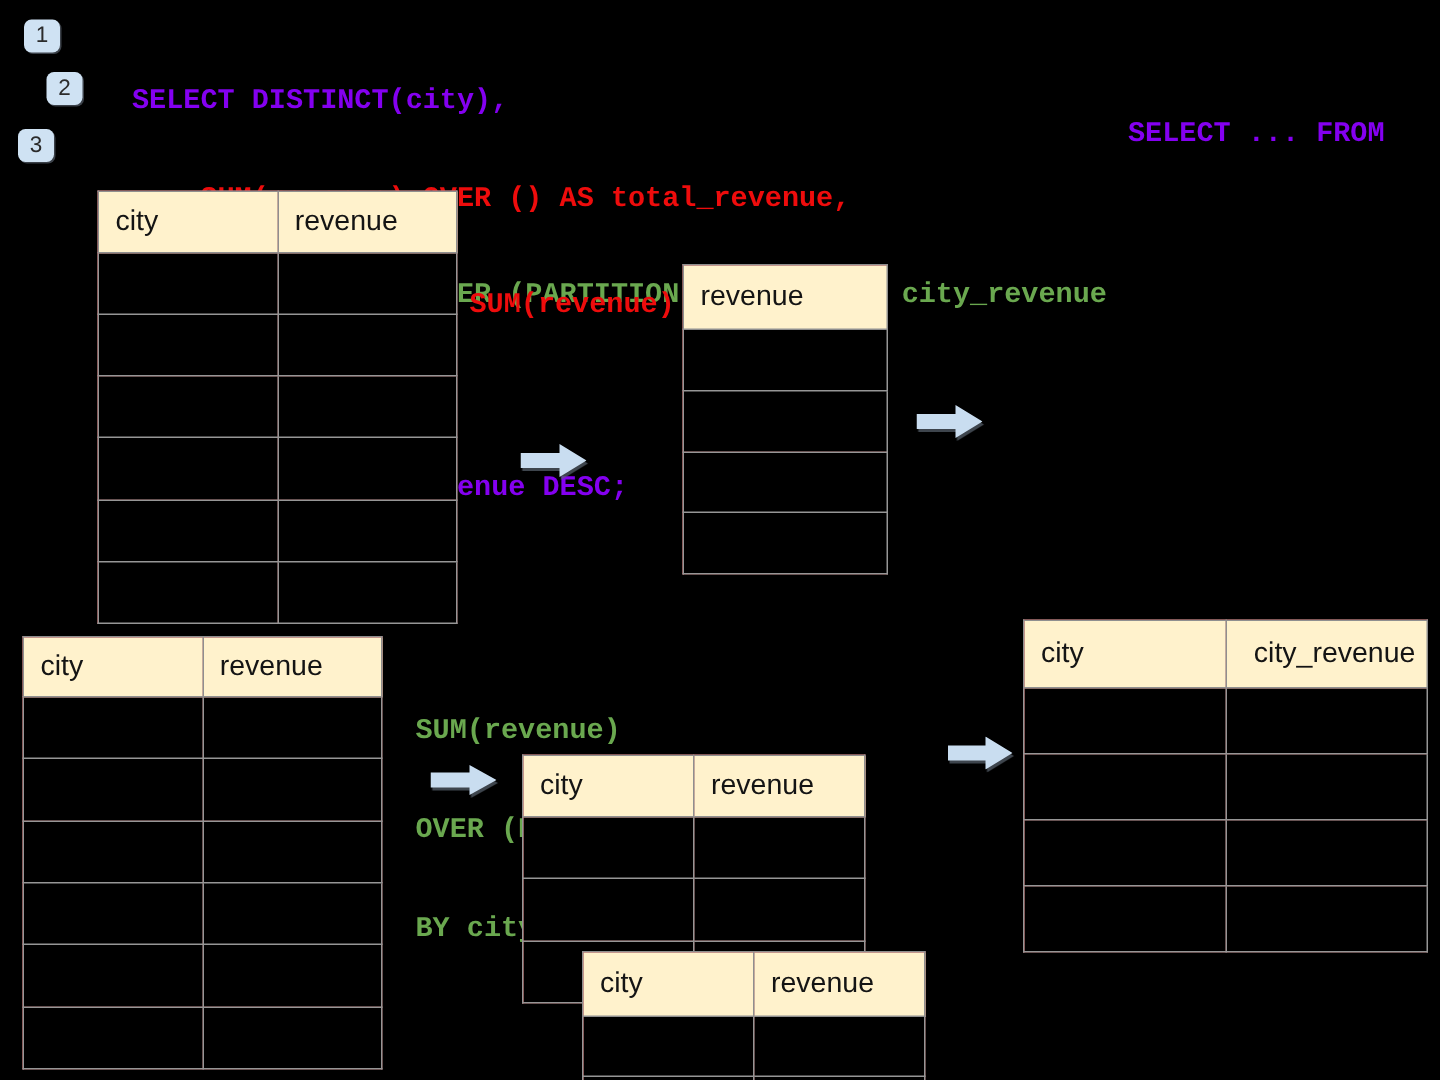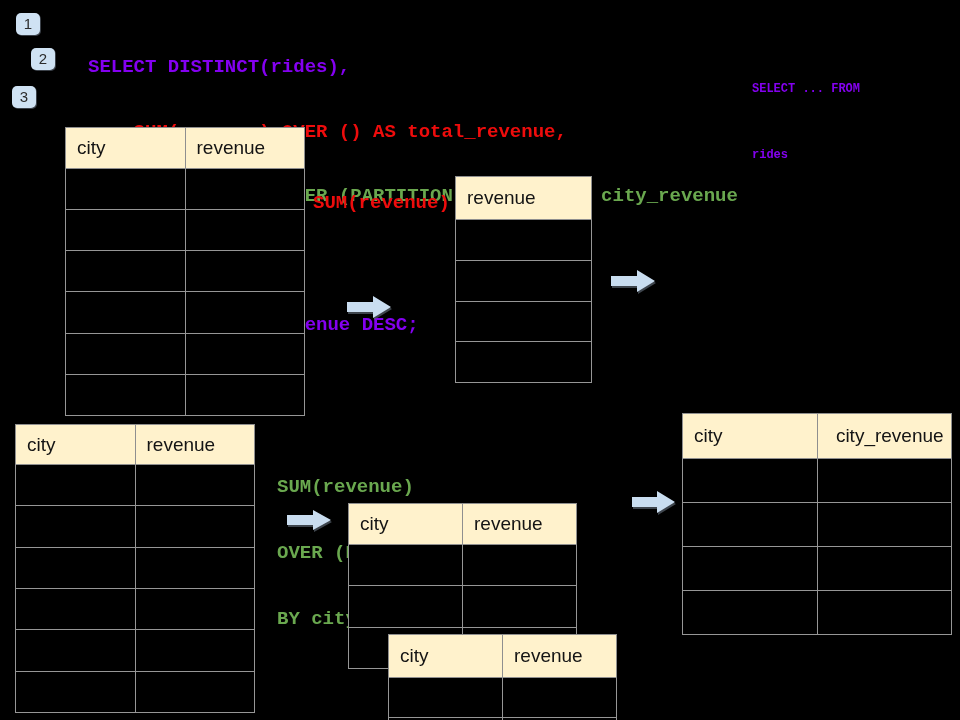--- a/index.html
+++ b/index.html
@@ -10,21 +10,21 @@
   .badge{position:absolute;width:24px;height:22px;background:#cfe2f3;border-radius:5px;
          color:#2b2b2b;font:15px/22px "Liberation Sans",sans-serif;text-align:center;
          box-shadow:1px 1px 0 rgba(90,100,112,.65);}
   #badge-1{left:16px;top:13px;}
   #badge-2{left:31px;top:48px;}
   #badge-3{left:12px;top:86px;}
 
   
   .mono{font-family:"Liberation Mono",monospace;font-weight:bold;white-space:pre;}
   #sql-code{position:absolute;left:88px;top:14px;font-size:19px;line-height:21.5px;}
-  #side-code{position:absolute;left:752px;top:34px;font-size:12px;line-height:22px;}
+  #side-code{position:absolute;left:752px;top:34px;font-size:19px;line-height:22px;}
   #label-total{position:absolute;left:313px;top:133px;font-size:19px;line-height:28px;}
   #label-partition{position:absolute;left:277px;top:432px;font-size:19px;line-height:22px;}
 
   
   table.dia{position:absolute;border-collapse:collapse;table-layout:fixed;background:#ef4444;
             border:1px solid #8f8f8f;}
   table.dia th{background:#fff2cc;color:#141414;font-weight:normal;font-size:19px;
                text-align:left;padding:0 0 0 11px;border:1px solid #8f8f8f;}
   table.dia td{border:1px solid #969696;background:#000;padding:0;}
   #table-source-top   {left:65px;  top:127px; width:240px; height:289px;}
@@ -49,30 +49,29 @@
 </head>
 <body>
 
 <div id="canvas">
 
   <div class="badge" id="badge-1">1</div>
   <div class="badge" id="badge-2">2</div>
   <div class="badge" id="badge-3">3</div>
 
   <div id="sql-code" class="mono">
-    <div style="color: rgb(132, 0, 240);">SELECT DISTINCT(rides),</div>
+    <div style="color: rgb(132, 0, 240);">SELECT DISTINCT(city),</div>
     <div style="color: rgb(238, 12, 12);">    SUM(revenue) OVER () AS total_revenue,</div>
     <div style="color: rgb(106, 168, 79);">    SUM(revenue) OVER (PARTITION BY city) as city_revenue</div>
     <div style="color: rgb(132, 0, 240);">  FROM rides</div>
     <div style="color: rgb(132, 0, 240);">  ORDER by city_revenue DESC;</div>
   </div>
 
   <div id="side-code" class="mono" style="color: rgb(132, 0, 240);">
     <div>SELECT ... FROM</div>
-    <div>rides</div>
   </div>
 
   <div id="label-total" class="mono" style="color: rgb(238, 12, 12);">
     <div>SUM(revenue)</div>
   </div>
 
   <div id="label-partition" class="mono" style="color: rgb(106, 168, 79);">
     <div>SUM(revenue)</div>
     <div>OVER (PARTITION</div>
     <div>BY city)</div>

